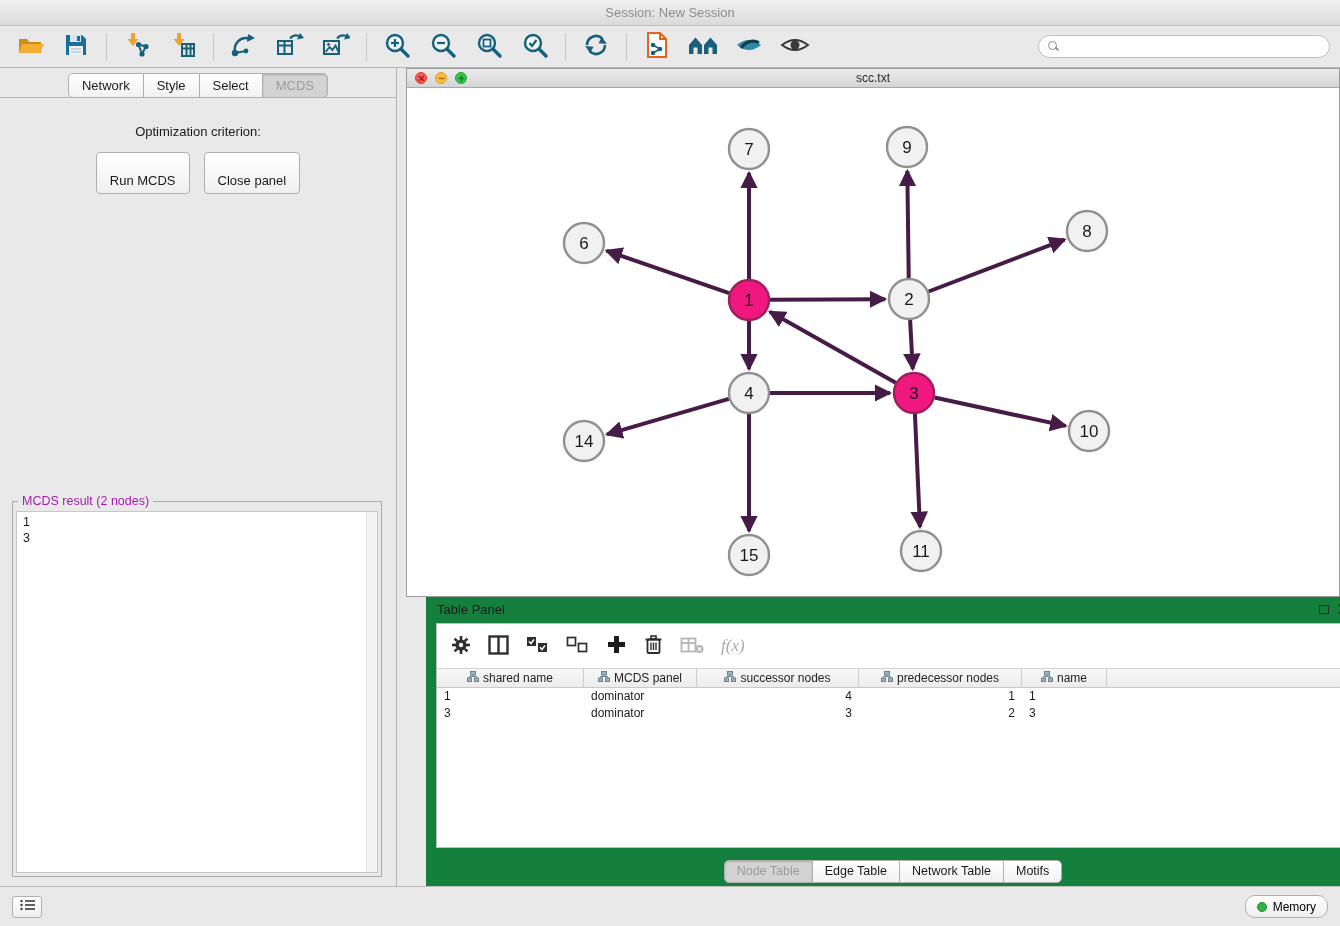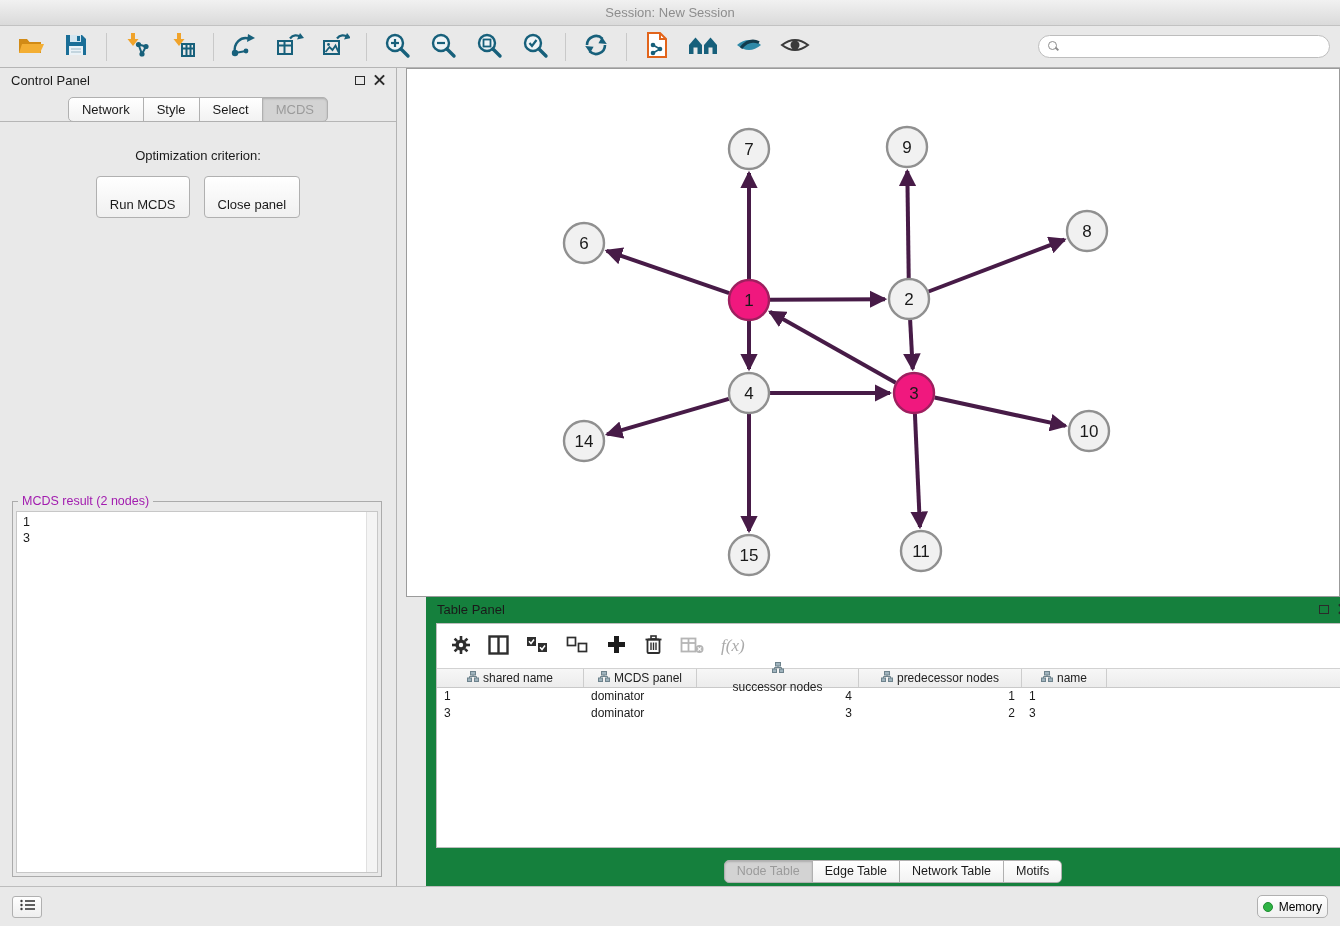--- a/index.html
+++ b/index.html
@@ -76,22 +76,22 @@
   .tr{display:flex;height:17px}
   .td{font-size:12px;line-height:17px;padding:0 7px;white-space:nowrap;overflow:hidden}
   .tp-tabwrap{position:absolute;left:0;right:0;bottom:3px;display:flex;justify-content:center}
   .tp-tabwrap .seg-tab{font-size:12.5px;padding:2px 12px}
 
   
   .statusbar{position:absolute;left:0;top:886px;width:100%;height:40px;background:#e9e9e9;border-top:1px solid #bdbdbd;
     display:flex;align-items:center;padding:0 12px}
   .status-btn{width:30px;height:22px;border:1px solid #b0b0b0;border-radius:3px;background:linear-gradient(#fff,#eee);
     display:flex;align-items:center;justify-content:center}
-  .memory-btn{margin-left:auto;height:23px;border:1px solid #b0b0b0;border-radius:5px;background:linear-gradient(#fff,#efefef);
-    display:flex;align-items:center;gap:6px;padding:0 5px;font-size:12px;font-family:"Liberation Sans",sans-serif}
+  .memory-btn{margin-left:auto;height:23px;border:1px solid #b0b0b0;border-radius:10px;background:linear-gradient(#fff,#efefef);
+    display:flex;align-items:center;gap:6px;padding:0 11px;font-size:12px;font-family:"Liberation Sans",sans-serif}
   .green-dot{width:10px;height:10px;border-radius:50%;background:#2eb344;border:1px solid #1f8c31}
 </style>
 </head>
 <body>
 
 <div class="titlebar">
   <span>Session: New Session</span>
 </div>
 
 <div class="toolbar">
@@ -228,27 +228,20 @@
       <circle cx="15" cy="10" r="4.5" fill="#3a3a3a"></circle>
         </svg></span>
   </button>
   <div class="searchwrap">
     <span class="mag"></span>
     <input value="" style="">
   </div>
 </div>
 
 <div class="control-panel">
-  <div class="panel-header">
-    <span>Control Panel</span>
-    <span class="win-icons">
-      <span class="float-icon"></span>
-      <span class="x-icon"></span>
-    </span>
-  </div>
   <div class="cp-tabwrap">
     <div class="seg-tabs">
         <div class="seg-tab">Network</div>
         <div class="seg-tab">Style</div>
         <div class="seg-tab">Select</div>
         <div class="seg-tab active">MCDS</div>
       </div>
   </div>
   <div class="opt-label">Optimization criterion:</div>
   <div class="cp-buttons">
@@ -259,20 +252,40 @@
     <legend>MCDS result (2 nodes)</legend>
     <div class="result-list">
       <div class="result-scroll"></div>
     <div>1</div>
         <div>3</div>
       </div>
   </fieldset>
 </div>
 
 <div class="net-window">
+  <div class="net-titlebar">
+    <div class="traffic">
+      <span class="light red">
+        <svg width="7" height="7" viewBox="0 0 7 7">
+            <path d="M1 1 L6 6 M6 1 L1 6" stroke="#8c2421" stroke-width="1.3"></path>
+          </svg>
+        </span>
+      <span class="light yellow">
+        <svg width="7" height="7" viewBox="0 0 7 7">
+            <path d="M0.5 3.5 H6.5" stroke="#9a6a14" stroke-width="1.4"></path>
+          </svg>
+        </span>
+      <span class="light green">
+        <svg width="7" height="7" viewBox="0 0 7 7">
+            <path d="M3.5 0.5 V6.5 M0.5 3.5 H6.5" stroke="#1c6e28" stroke-width="1.3"></path>
+          </svg>
+        </span>
+    </div>
+    <span>scc.txt</span>
+  </div>
   <div class="net-canvas">
     <svg id="graph-svg" width="932" height="508">
         <defs>
           <marker id="arw" viewBox="0 0 12 12" refX="10.5" refY="6" markerWidth="4.4" markerHeight="4.4" orient="auto">
             <path d="M0 0 L12 6 L0 12 Z" fill="#471b47"></path>
           </marker>
         </defs>
         <line x1="342" y1="190" x2="342" y2="84" stroke="#471b47" stroke-width="4" marker-end="url(#arw)"></line>
         <line x1="322.15100568517136" y1="204.143074691241" x2="199.68456493123276" y2="161.83648606715315" stroke="#471b47" stroke-width="4" marker-end="url(#arw)"></line>
         <line x1="362.9995898557659" y1="210.86875256340147" x2="478.0004687362675" y2="210.1499970703983" stroke="#471b47" stroke-width="4" marker-end="url(#arw)"></line>
@@ -424,21 +437,21 @@
         </div>
         <div class="th" style="width: 113px;">
           <span><svg width="12" height="11" viewBox="0 0 12 11">
               <rect x="3.5" y="0.5" width="5" height="3.5" fill="#9fb3bd" stroke="#6d828c"></rect>
               <rect x="0.5" y="7" width="4" height="3.5" fill="#9fb3bd" stroke="#6d828c"></rect>
               <rect x="7.5" y="7" width="4" height="3.5" fill="#9fb3bd" stroke="#6d828c"></rect>
               <path d="M6 4 V5.5 M2.5 7 V5.5 H9.5 V7" fill="none" stroke="#6d828c"></path>
             </svg></span>
           <span>MCDS panel</span>
         </div>
-        <div class="th" style="width: 162px; flex-direction: column;">
+        <div class="th" style="width: 162px;">
           <span><svg width="12" height="11" viewBox="0 0 12 11">
               <rect x="3.5" y="0.5" width="5" height="3.5" fill="#9fb3bd" stroke="#6d828c"></rect>
               <rect x="0.5" y="7" width="4" height="3.5" fill="#9fb3bd" stroke="#6d828c"></rect>
               <rect x="7.5" y="7" width="4" height="3.5" fill="#9fb3bd" stroke="#6d828c"></rect>
               <path d="M6 4 V5.5 M2.5 7 V5.5 H9.5 V7" fill="none" stroke="#6d828c"></path>
             </svg></span>
           <span>successor nodes</span>
         </div>
         <div class="th" style="width: 163px;">
           <span><svg width="12" height="11" viewBox="0 0 12 11">

